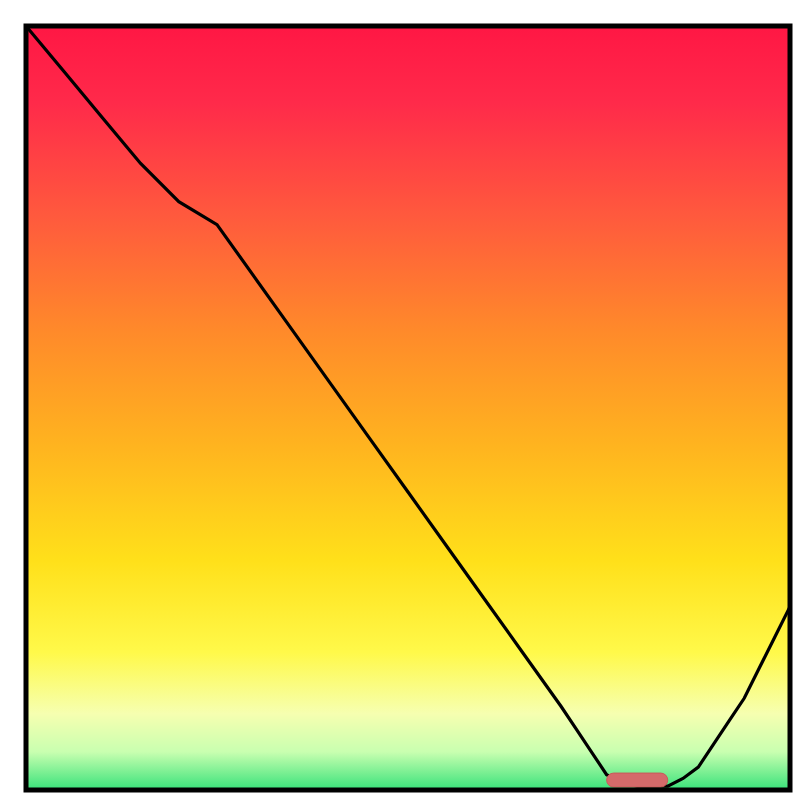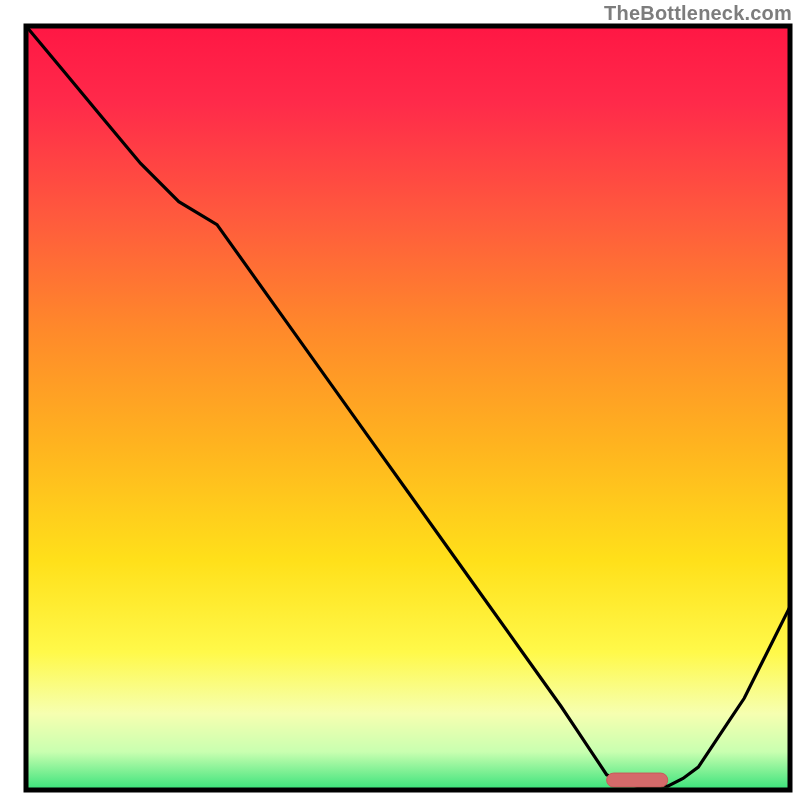--- a/index.html
+++ b/index.html
@@ -57,14 +57,13 @@
 
     <g id="plot-inner">
       <rect id="bg-rect" x="26" y="26" width="764" height="764" fill="url(#bg-grad)"></rect>
       <path id="curve" fill="none" stroke-width="3.2" d="M26.0 26.0 L64.2 71.8 L102.4 117.7 L140.6 163.5 L178.8 201.7 L217.0 224.6 L255.2 278.1 L293.4 331.6 L331.6 385.1 L369.8 438.6 L408.0 492.0 L446.2 545.5 L484.4 599.0 L522.6 652.5 L560.8 706.0 L576.1 728.9 L591.4 751.8 L606.6 774.7 L621.9 782.4 L637.2 786.2 L652.5 786.2 L667.8 786.2 L683.0 778.5 L698.3 767.1 L713.6 744.2 L728.9 721.2 L744.2 698.3 L759.4 667.8 L774.7 637.2 L790.0 606.6" stroke="#000000"></path>
       <rect id="marker" rx="7" ry="7" x="606.64" y="773.068" width="61.120000000000005" height="14" fill="#d46a6a" stroke="#c95a5a" stroke-width="1"></rect>
     </g>
 
     <rect id="frame" fill="none" stroke-width="5" x="26" y="26" width="764" height="764" stroke="#000000"></rect>
   </svg>
 
-  <div class="watermark">TheBottleneck.com</div>
 </div>
 
 </body></html>

